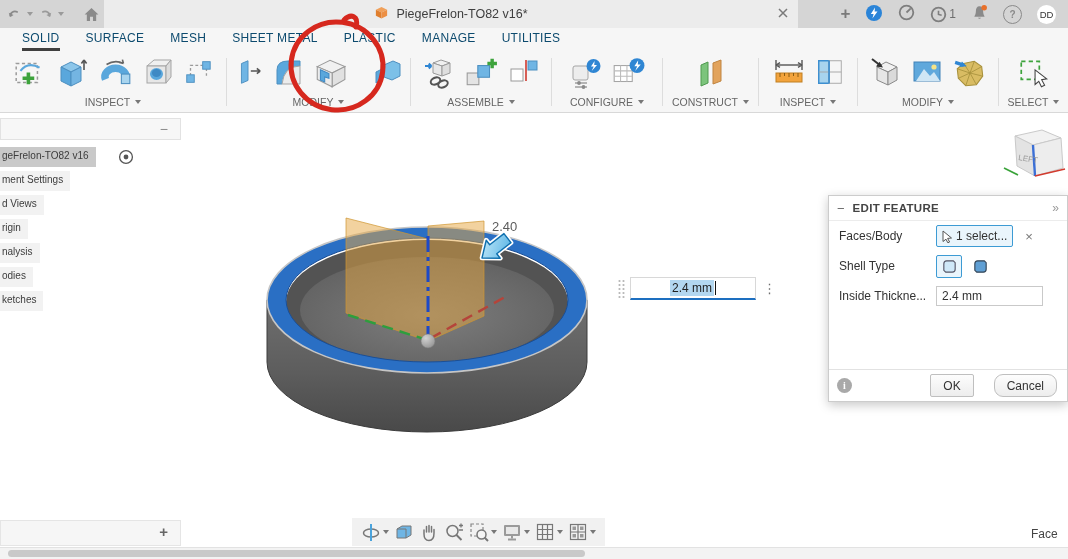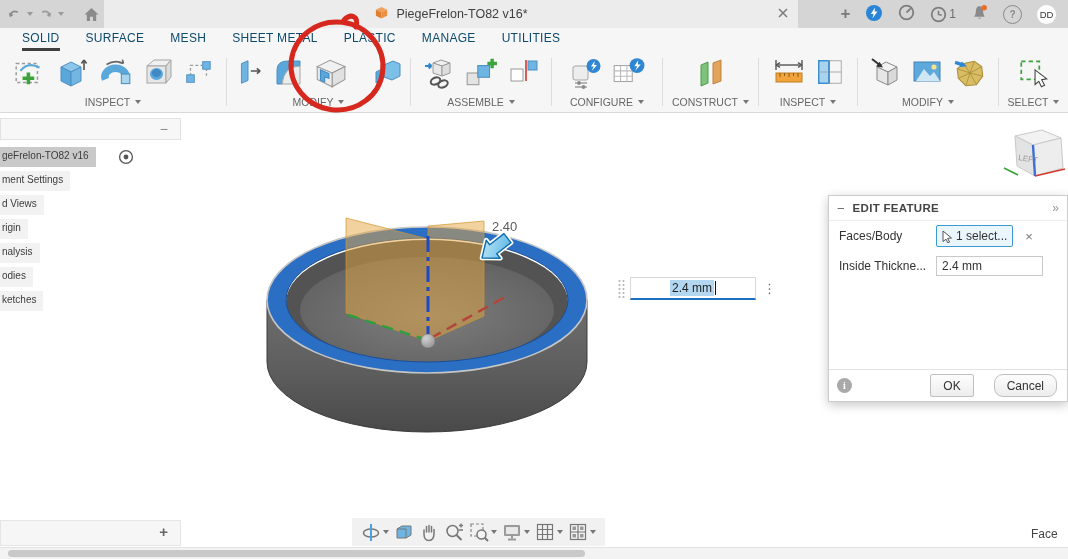--- a/index.html
+++ b/index.html
@@ -513,20 +513,33 @@
       <span class="sel-btn">
         <svg width="11" height="13" viewBox="0 0 11 13">
             <path d="M1 1 L9.5 8 L5.6 8.4 L7.6 12 L5.8 12.8 L4 9.2 L1 11.5 Z" fill="#fff" stroke="#555"></path>
           </svg>
         <span>1 select...</span>
       </span>
       <span class="row-close">×</span>
     </div>
 
 
+    <div class="drow">
+      <span class="dlabel">Shell Type</span>
+      <span class="stype on">
+        <svg width="17" height="17" viewBox="0 0 18 18">
+            <path d="M3 6 Q3 3 6 3 H13 L15 5 V12 Q15 15 12 15 H5 L3 13 Z" fill="#cfe8f8" stroke="#556" stroke-width="1.2"></path>
+          </svg>
+      </span>
+      <span class="stype">
+        <svg width="17" height="17" viewBox="0 0 18 18">
+            <path d="M3 6 Q3 3 6 3 H13 L15 5 V12 Q15 15 12 15 H5 L3 13 Z" fill="#5f9fd4" stroke="#345" stroke-width="1.2"></path>
+          </svg>
+      </span>
+    </div>
 
     <div class="drow">
       <span class="dlabel">Inside Thickne...</span>
       <span class="tfield">2.4 mm</span>
     </div>
 
 
     <div class="dlg-foot">
       <span class="infoc">i</span>
       <span class="btn ok">OK</span>

